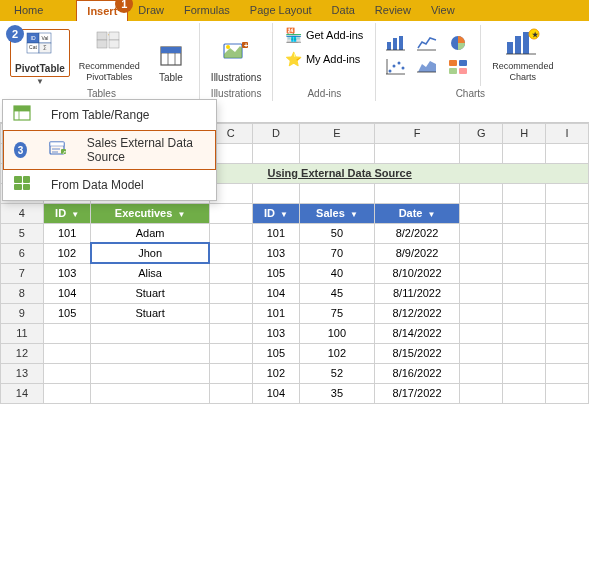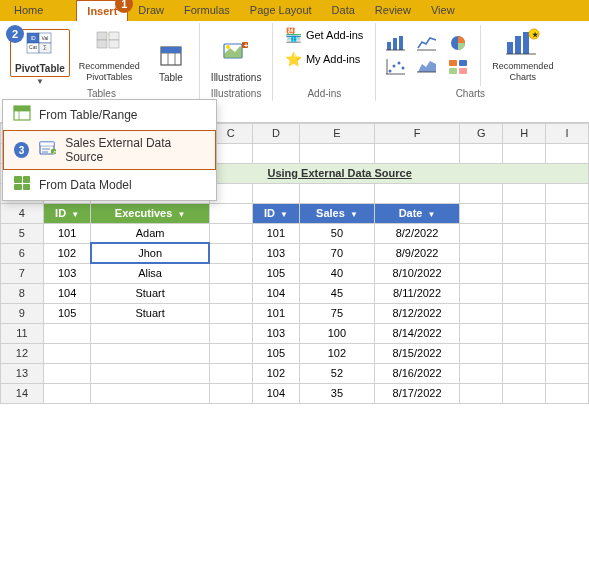--- a/index.html
+++ b/index.html
@@ -19,21 +19,21 @@
     .pivot-btn-main { display: flex; flex-direction: column; align-items: center; border: 1.5px solid #c55a11; padding: 2px 4px; border-radius: 2px; cursor: pointer; background: #fff; min-width: 44px; }
     .pivot-btn-main .btn-icon { font-size: 20px; }
     .pivot-btn-main .btn-label { font-size: 10px; font-weight: 600; color: #333; }
 
     
     .badge { display: inline-flex; align-items: center; justify-content: center; width: 18px; height: 18px; border-radius: 50%; font-size: 11px; font-weight: bold; color: #fff; position: absolute; }
     .badge-1 { background: #c55a11; top: -6px; right: -6px; }
 
     
     .dropdown-menu { position: absolute; top: 80px; left: 0; width: 220px; background: #fff; border: 1px solid #bbb; box-shadow: 2px 4px 8px rgba(0,0,0,0.15); z-index: 100; }
-    .dropdown-item { display: flex; align-items: center; padding: 5px 10px; gap: 8px; cursor: pointer; font-size: 12px; color: #333; }
+    .dropdown-item { display: flex; align-items: center; padding: 5px 10px; gap: 20px; cursor: pointer; font-size: 12px; color: #333; }
     .dropdown-item.highlighted { border: 1.5px solid #c55a11; background: #fff7f0; }
     .dropdown-icon { font-size: 16px; }
     .badge-inline { background: #4472c4; color: #fff; border-radius: 50%; width: 16px; height: 16px; display: inline-flex; align-items: center; justify-content: center; font-size: 10px; font-weight: bold; margin-right: 2px; }
 
     
     .formula-bar { display: flex; align-items: center; border-bottom: 1px solid #ccc; padding: 2px 4px; gap: 4px; height: 22px; }
     .name-box { width: 60px; border: 1px solid #ccc; font-size: 11px; padding: 1px 3px; text-align: center; }
     .formula-input { flex: 1; border: none; font-size: 12px; outline: none; }
 
     table.excel { border-collapse: collapse; width: 100%; }

